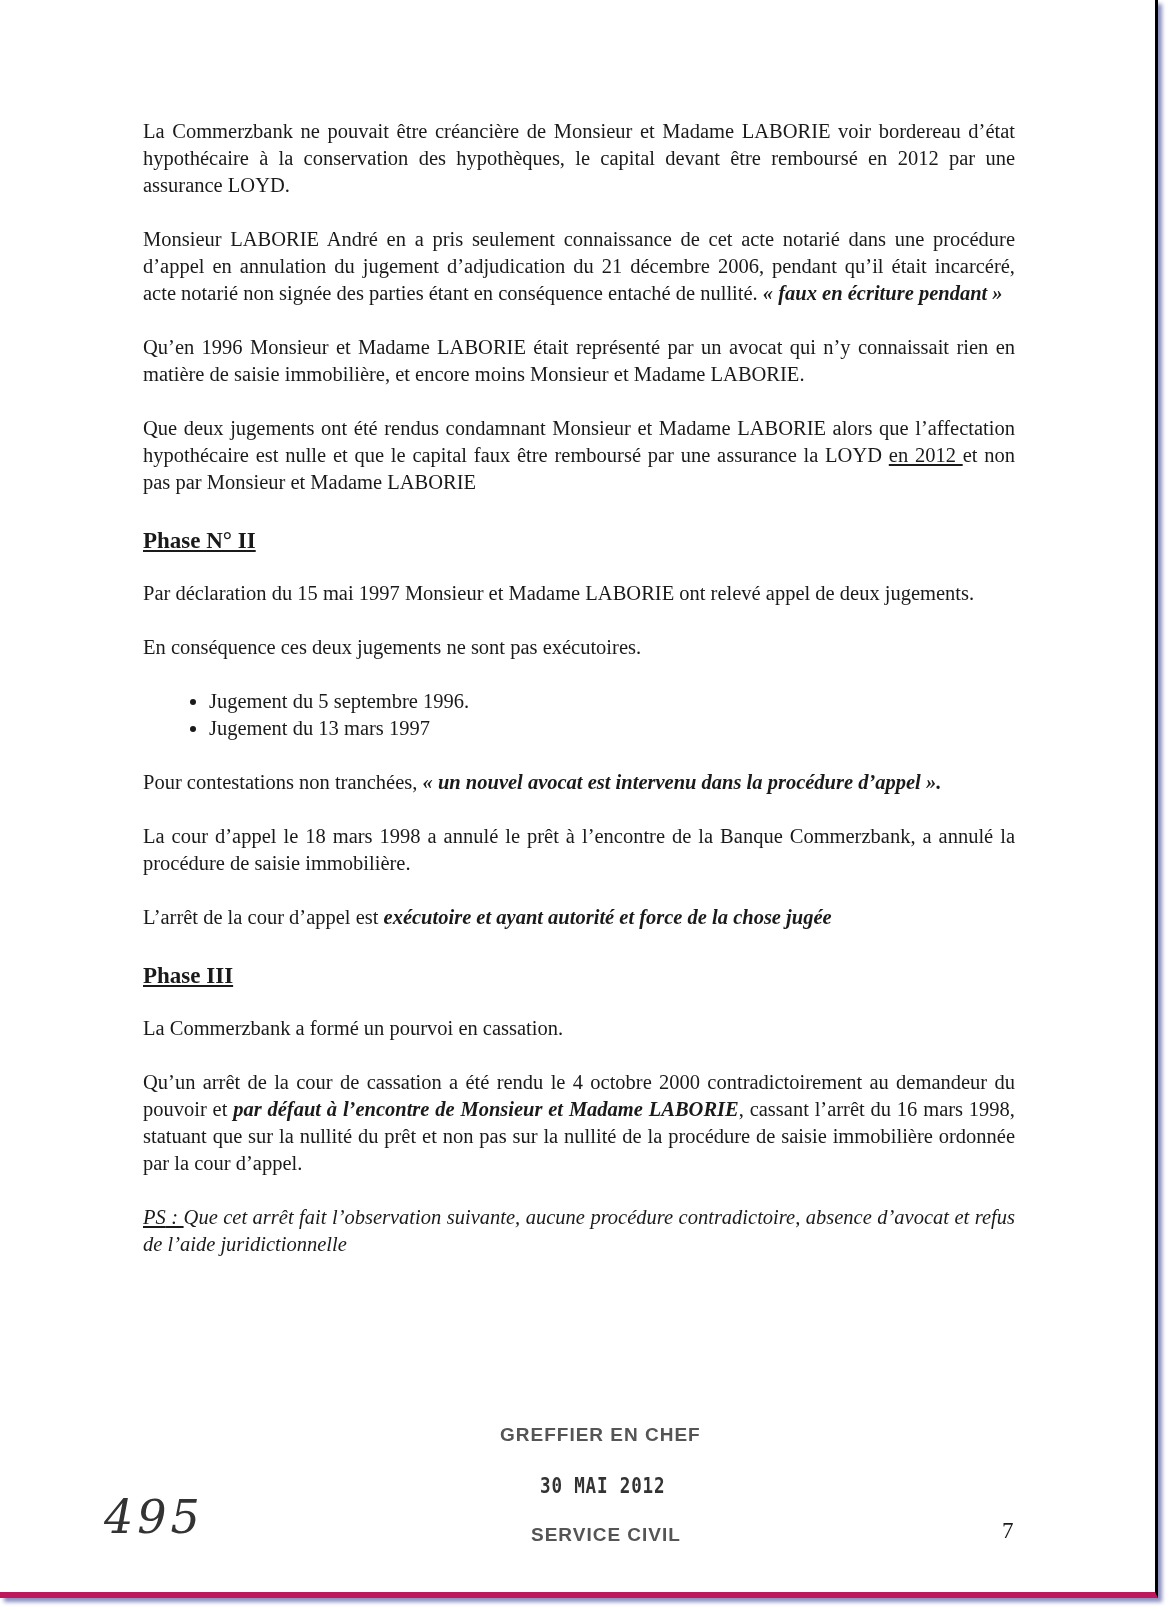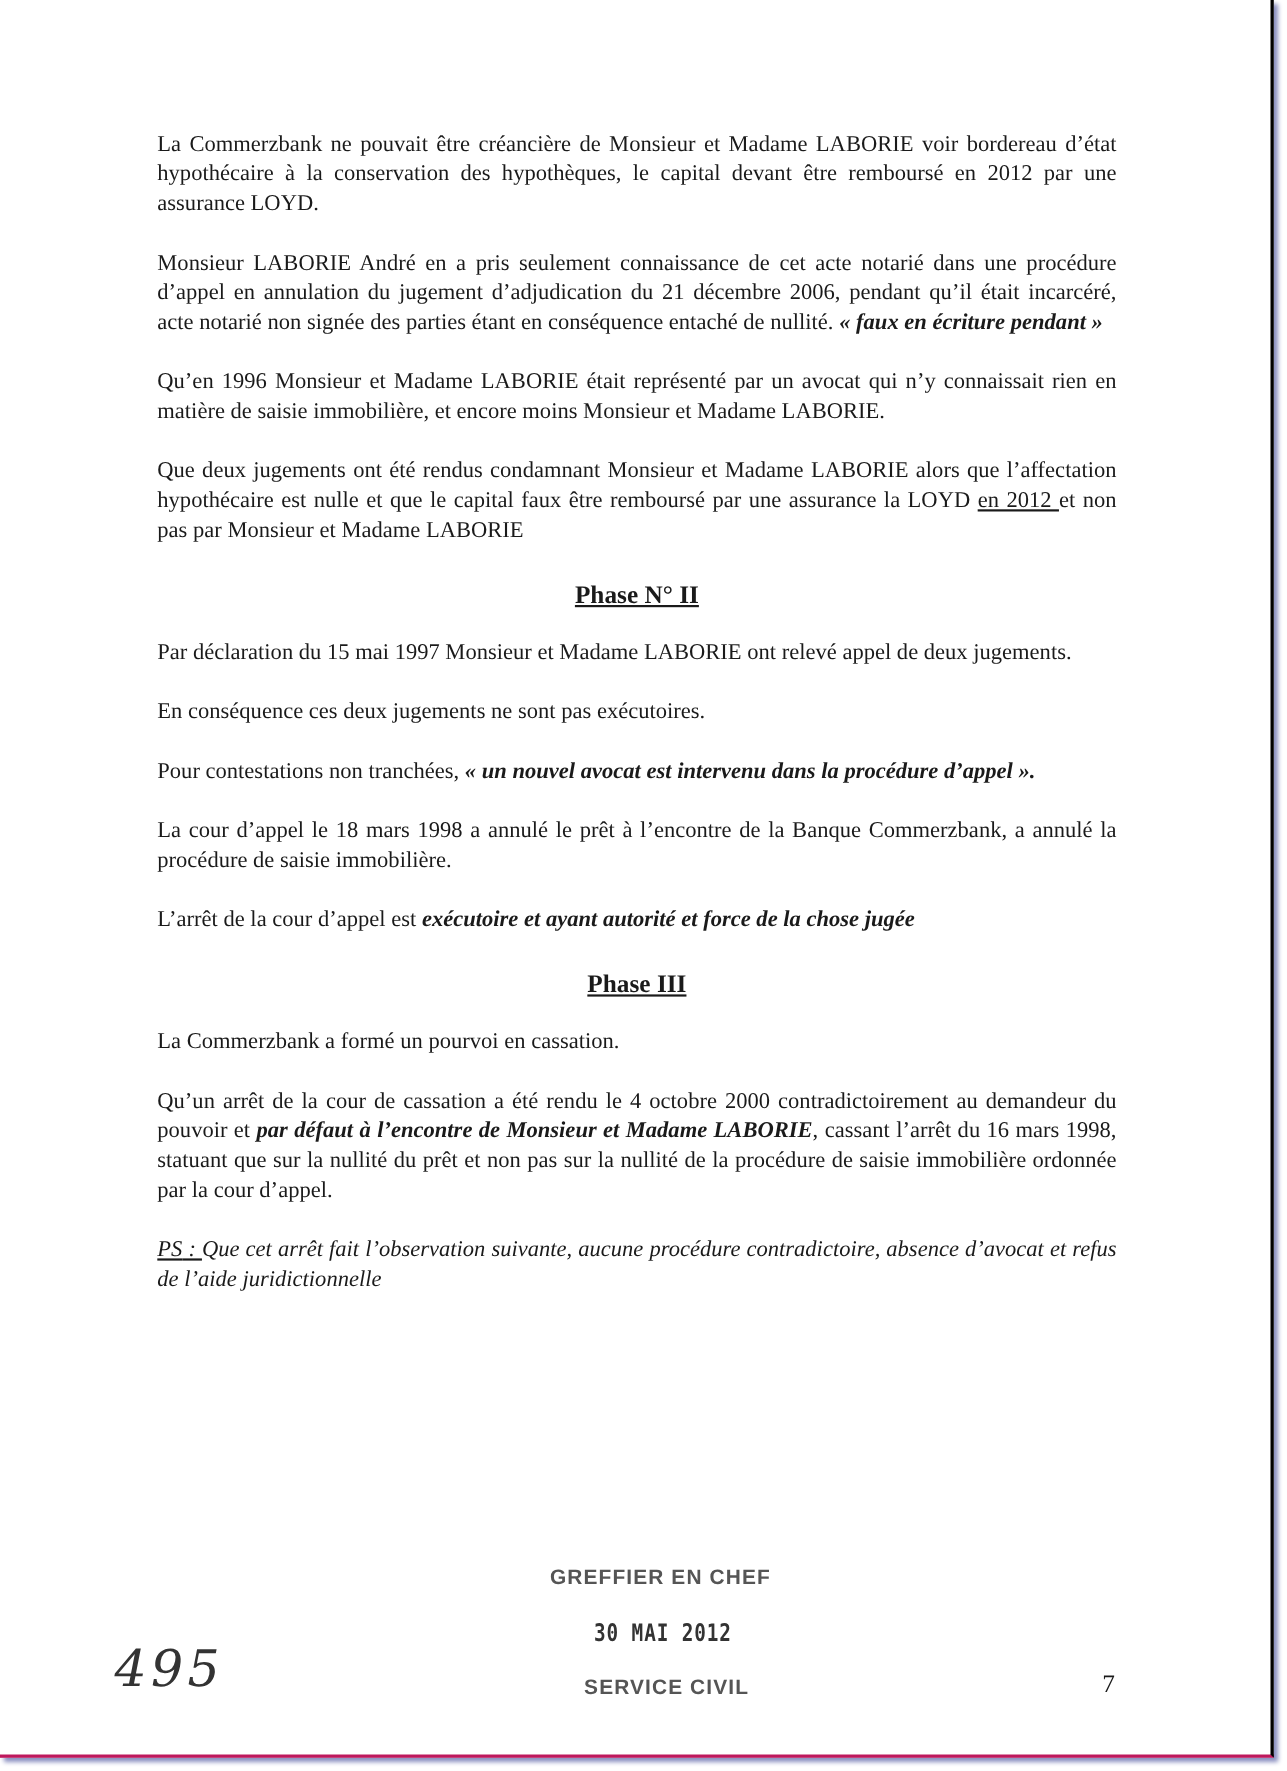--- a/index.html
+++ b/index.html
@@ -1,35 +1,35 @@
 <!DOCTYPE html>
 <html><head>
 <meta charset="utf-8">
 <style>
   html, body { margin: 0; padding: 0; background: #ffffff; }
   body { width: 1170px; height: 1610px; position: relative; overflow: hidden; }
   .page {
     position: absolute; left: 0; top: 0; width: 1158px; height: 1598px;
     background: #ffffff;
-    border-right: 3px solid #000; border-bottom: 3px solid #be185d;
+    border-right: 3px solid #000; border-bottom: 6px solid #be185d;
     box-shadow: 4px 4px 4px #8a8fc0;
     box-sizing: border-box;
   }
   .content {
     position: absolute; left: 143px; top: 118px; width: 872px;
     font-family: "Liberation Serif", "DejaVu Serif", serif;
     font-size: 20.5px; line-height: 27px; color: #1a1a1a;
   }
   p { margin: 0 0 27px 0; text-align: justify; }
   .bi { font-weight: bold; font-style: italic; }
   .i { font-style: italic; }
   .b { font-weight: normal; }
   .u { text-decoration: underline; }
   h2 {
-    margin: 0 0 24px 0; text-align: center; font-weight: bold;
+    margin: 0 0 24px 0; font-weight: bold;
     font-size: 23px; text-decoration: underline; line-height: 30px;
   }
   ul { margin: 0 0 27px 0; padding-left: 66px; }
   ul li { margin: 0; }
   .stamp {
     position: absolute; font-family: "Liberation Sans", "DejaVu Sans", sans-serif;
     font-weight: bold; color: #555; letter-spacing: 1px;
   }
   .handwritten {
     position: absolute; left: 104px; top: 1490px; font-family: "DejaVu Serif", serif;
@@ -46,20 +46,24 @@
 <div class="page">
   <div class="content">
     <p>La Commerzbank ne pouvait être créancière de Monsieur et Madame LABORIE voir bordereau d’état hypothécaire à la conservation des hypothèques, le capital devant être remboursé en 2012 par une assurance LOYD.</p>
     <p><span>Monsieur LABORIE André en a pris seulement connaissance de cet acte notarié dans une procédure d’appel en annulation du jugement d’adjudication du 21 décembre 2006, pendant qu’il était incarcéré, acte notarié non signée des parties étant en conséquence entaché de nullité. </span><span class="bi">« faux en écriture pendant »</span></p>
     <p>Qu’en 1996 Monsieur et Madame LABORIE était représenté par un avocat qui n’y connaissait rien en matière de saisie immobilière, et encore moins Monsieur et Madame LABORIE.</p>
     <p style="margin-bottom:30px"><span>Que deux jugements ont été rendus condamnant Monsieur et Madame LABORIE alors que l’affectation hypothécaire est nulle et que le capital faux être remboursé par une assurance la LOYD </span><span class="b u">en 2012 </span><span>et non pas par Monsieur et Madame LABORIE</span></p>
 
     <h2>Phase N° II</h2>
     <p>Par déclaration du 15 mai 1997 Monsieur et Madame LABORIE ont relevé appel de deux jugements.</p>
     <p class="b">En conséquence ces deux jugements ne sont pas exécutoires.</p>
+    <ul>
+      <li>Jugement du 5 septembre 1996.</li>
+      <li>Jugement du 13 mars 1997</li>
+    </ul>
     <p><span>Pour contestations non tranchées, </span><span class="bi">« un nouvel avocat est intervenu dans la procédure d’appel ».</span></p>
     <p>La cour d’appel le 18 mars 1998 a annulé le prêt à l’encontre de la Banque Commerzbank, a annulé la procédure de saisie immobilière.</p>
     <p style="margin-bottom:30px"><span>L’arrêt de la cour d’appel est </span><span class="bi">exécutoire et ayant autorité et force de la chose jugée</span></p>
 
     <h2>Phase III</h2>
     <p>La Commerzbank a formé un pourvoi en cassation.</p>
     <p><span>Qu’un arrêt de la cour de cassation a été rendu le 4 octobre 2000 contradictoirement au demandeur du pouvoir et </span><span class="bi">par défaut à l’encontre de Monsieur et Madame LABORIE</span><span>, cassant l’arrêt du 16 mars 1998, statuant que sur la nullité du prêt et non pas sur la nullité de la procédure de saisie immobilière ordonnée par la cour d’appel.</span></p>
     <p class="i"><span class="b u">PS</span><span class="u"> : </span><span>Que cet arrêt fait l’observation suivante, aucune procédure contradictoire, absence d’avocat et refus de l’aide juridictionnelle</span></p>
   </div>
 

